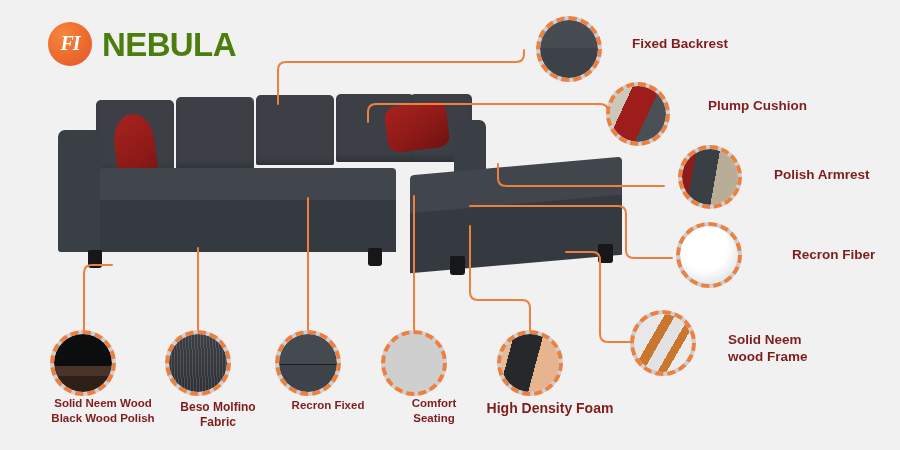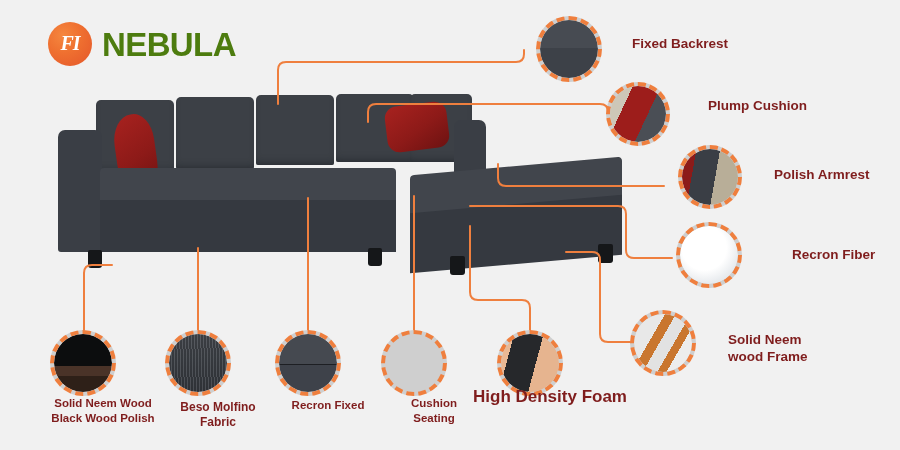--- a/index.html
+++ b/index.html
@@ -187,21 +187,21 @@
 Fabric</div>
 
   <div class="swatch" style="left:275px; top:330px; width:66px; height:66px;">
     <div class="fill tex-seatfixed"></div>
   </div>
   <div class="label center" style="left:308px; top:398px; font-size:11.5px;">Recron Fixed</div>
 
   <div class="swatch" style="left:381px; top:330px; width:66px; height:66px;">
     <div class="fill tex-comfort"></div>
   </div>
-  <div class="label center" style="left:414px; top:396px; font-size:11.5px;">Cushion
+  <div class="label center" style="left:414px; top:396px; font-size:11.5px;">Comfort
 Seating</div>
 
   <div class="swatch" style="left:497px; top:330px; width:66px; height:66px;">
     <div class="fill tex-foam-hand"></div>
   </div>
-  <div class="label center" style="left:530px; top:386px; font-size:17px;">High Density Foam</div>
+  <div class="label center" style="left:530px; top:400px; font-size:14px;">High Density Foam</div>
 
 </div>
 
 </body></html>

